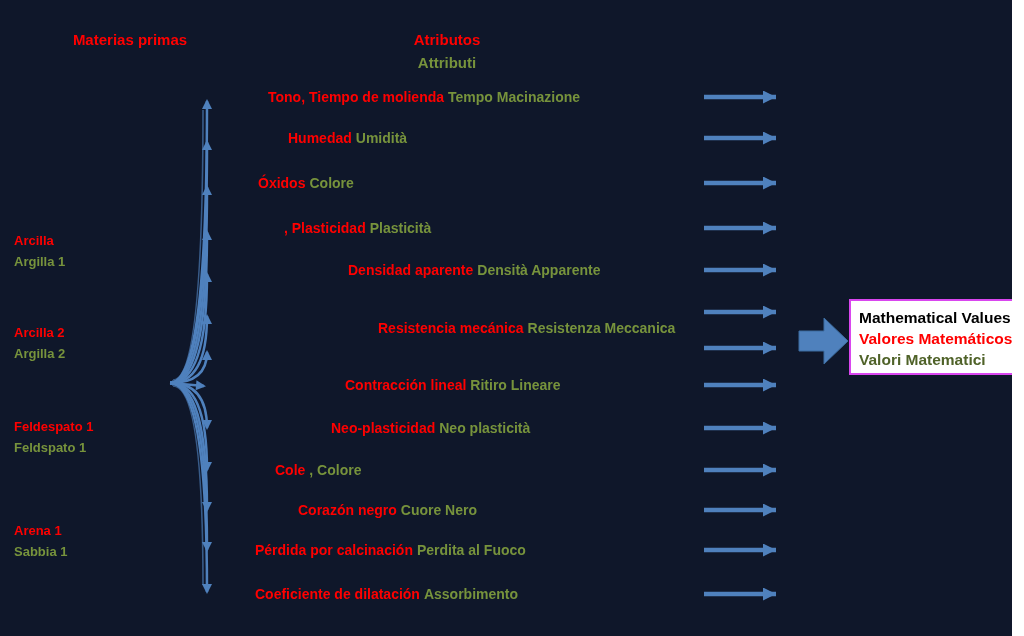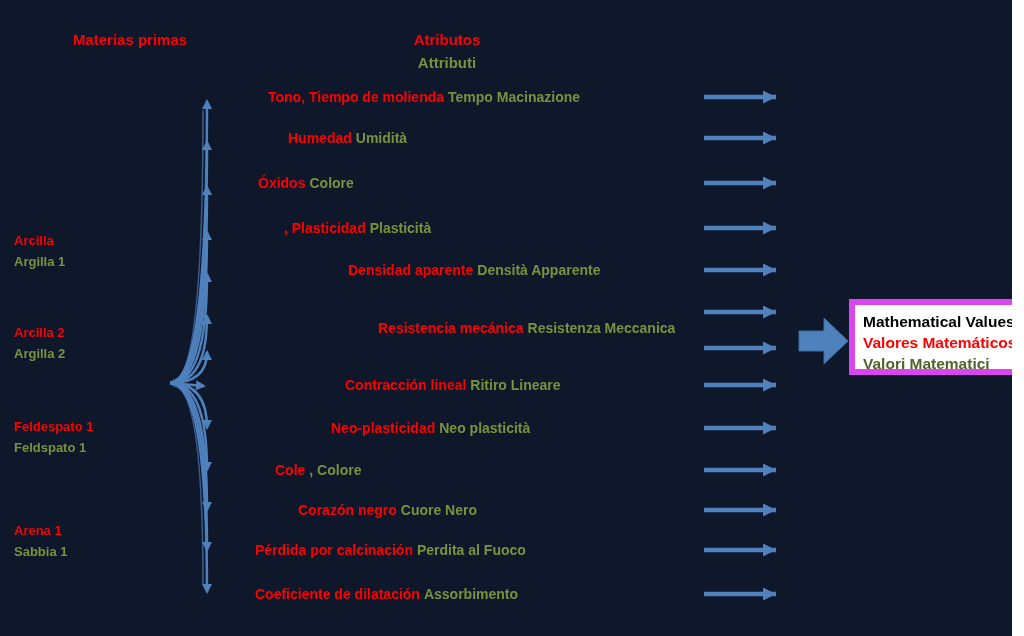--- a/index.html
+++ b/index.html
@@ -13,21 +13,21 @@
   .mat{position:absolute;font-size:13px;line-height:21px;}
   .mat .es{display:block;color:var(--red);}
   .mat .it{display:block;color:var(--olive);}
   .mat.wrap{width:96px;}
   .attr{position:absolute;font-size:14px;white-space:nowrap;line-height:18px;}
   .attr .es{color:var(--red);}
   .attr .it{color:var(--olive);margin-left:4px;}
   #arrows{position:absolute;left:0;top:0;}
   #result-box{
     position:absolute;left:849px;top:299px;width:169px;height:76px;
-    border:6px solid #d946ef;background:#fff;box-sizing:border-box;
+    border:2px solid #d946ef;background:#fff;box-sizing:border-box;
     padding:6px 0 0 8px;font-size:15.5px;line-height:21px;white-space:nowrap;
   }
   #result-box .l1{color:#000;}
   #result-box .l2{color:var(--red);}
   #result-box .l3{color:var(--olive-dark);}
 </style>
 </head>
 <body>
 
 <div id="canvas">

